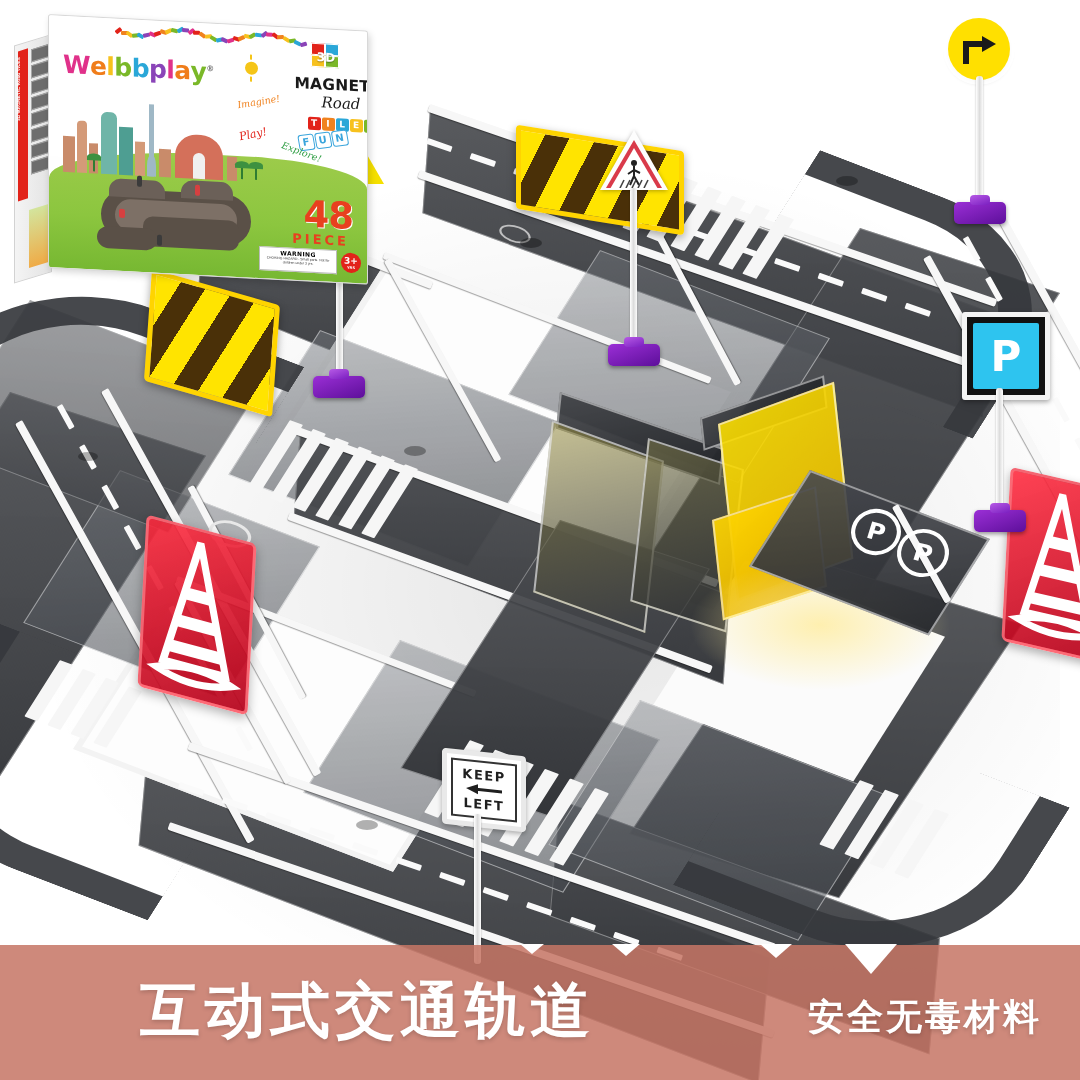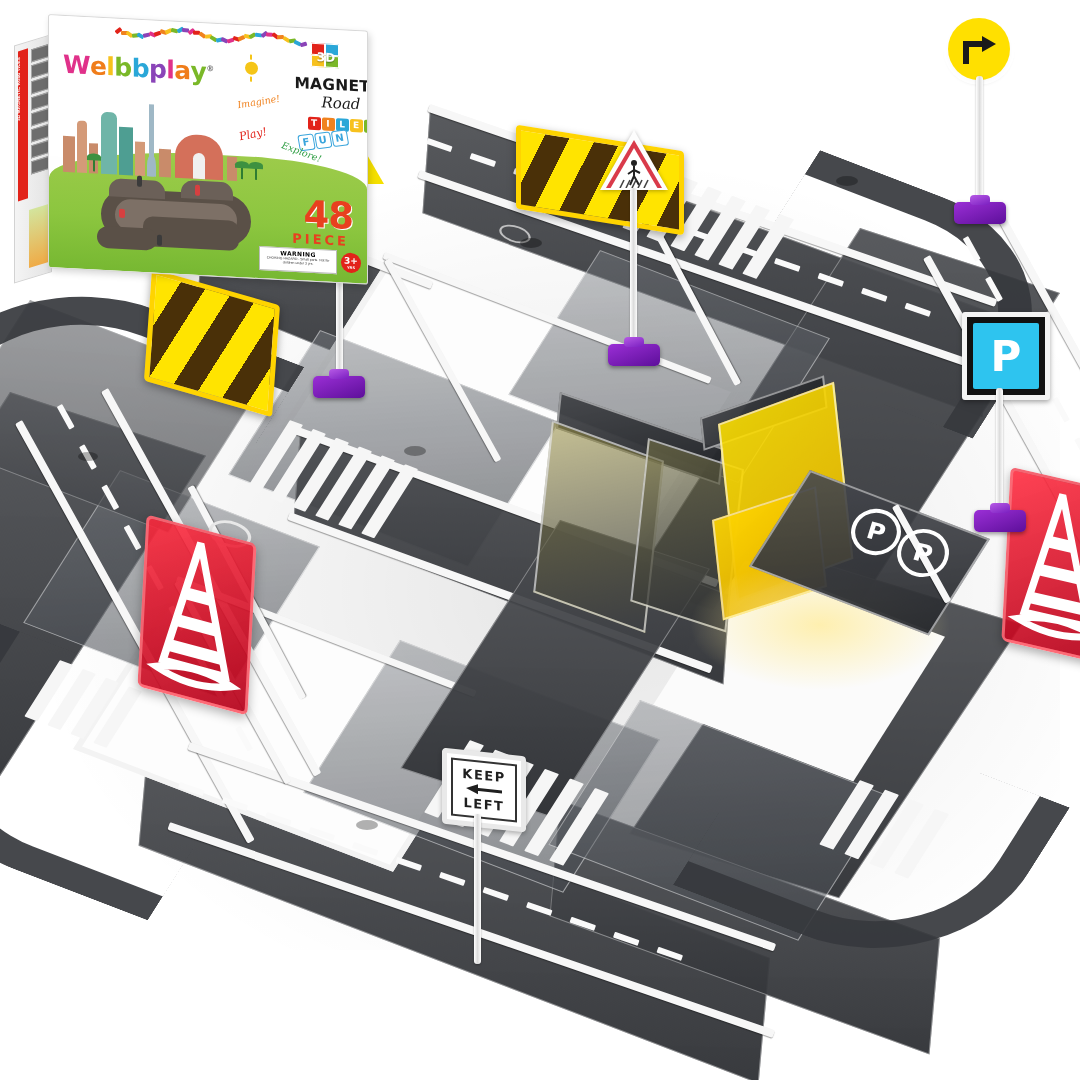--- a/index.html
+++ b/index.html
@@ -597,14 +597,22 @@
         <b>WARNING</b>
         <s>CHOKING HAZARD - Small parts. Not for children under 3 yrs.</s>
       </div>
       <div class="agebadge">
         <span>3+</span>
         <em>YRS</em>
       </div>
     </div>
   </div>
 
+  <div class="banner">
+    <div class="notch" style="left:845px;"></div>
+    <div class="notch" style="left:760px;border-top-width:14px;border-left-width:16px;border-right-width:16px;"></div>
+    <div class="notch" style="left:612px;border-top-width:12px;border-left-width:14px;border-right-width:14px;"></div>
+    <div class="notch" style="left:520px;border-top-width:10px;border-left-width:12px;border-right-width:12px;"></div>
+    <div class="b-main">互动式交通轨道</div>
+    <div class="b-sub">安全无毒材料</div>
+  </div>
 
 </div>
 
 </body></html>

